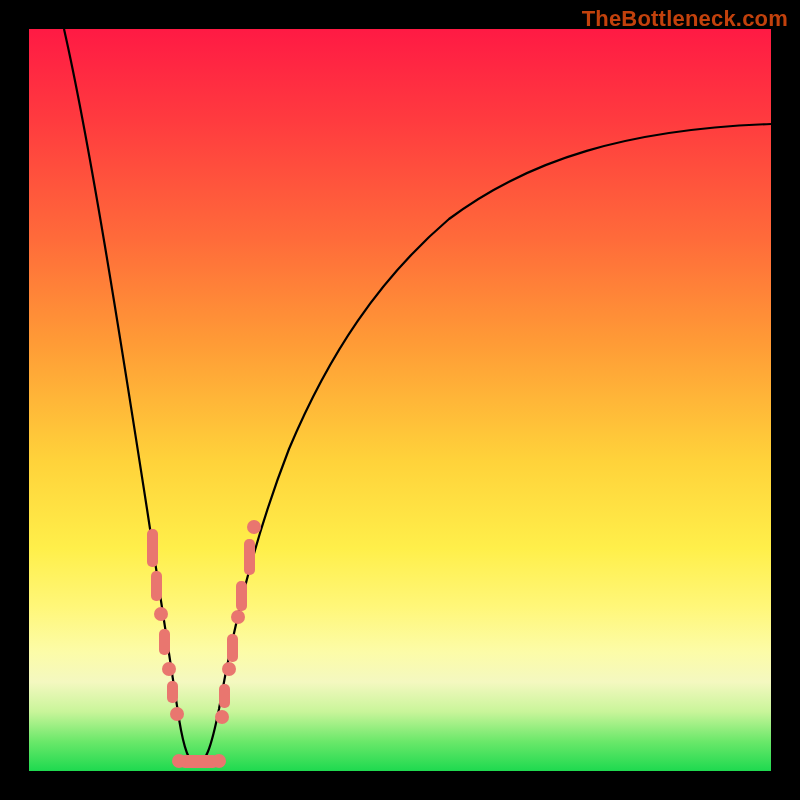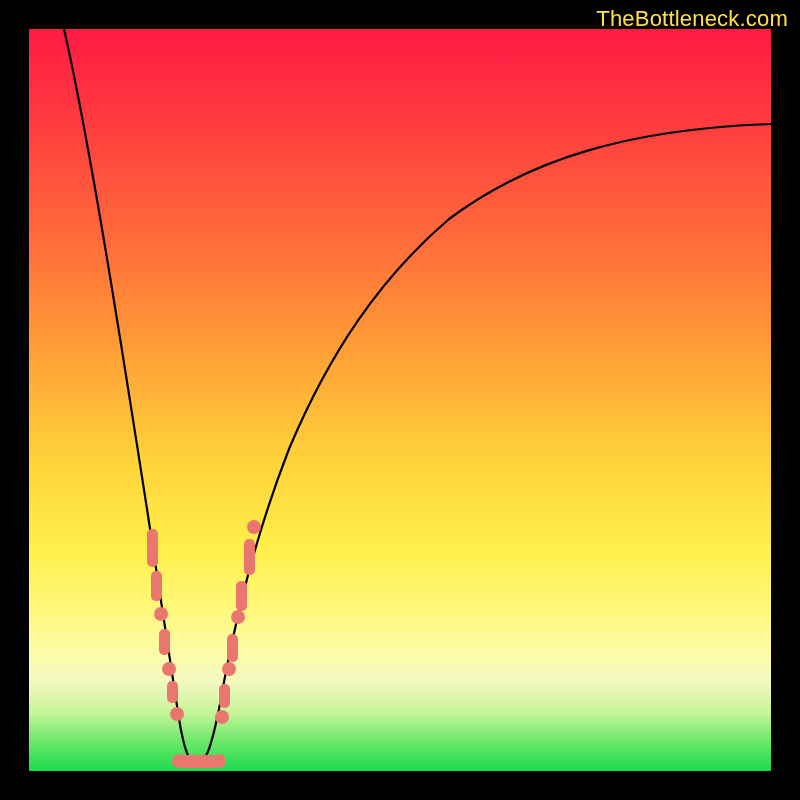--- a/index.html
+++ b/index.html
@@ -39,23 +39,23 @@
       #f4f8c0 88%,
       #c9f59a 92%,
       #6be86a 96%,
       #1ed94f 100%
     );
   }
   .watermark {
     position: absolute;
     top: 6px;
     right: 12px;
-    color: #fde047;
+    color: #c2410c;
     font-size: 22px;
-    font-weight: 400;
+    font-weight: 700;
     letter-spacing: 0.2px;
     user-select: none;
   }
   svg.curve {
     position: absolute;
     left: 0;
     top: 0;
     width: 742px;
     height: 742px;
     overflow: visible;

